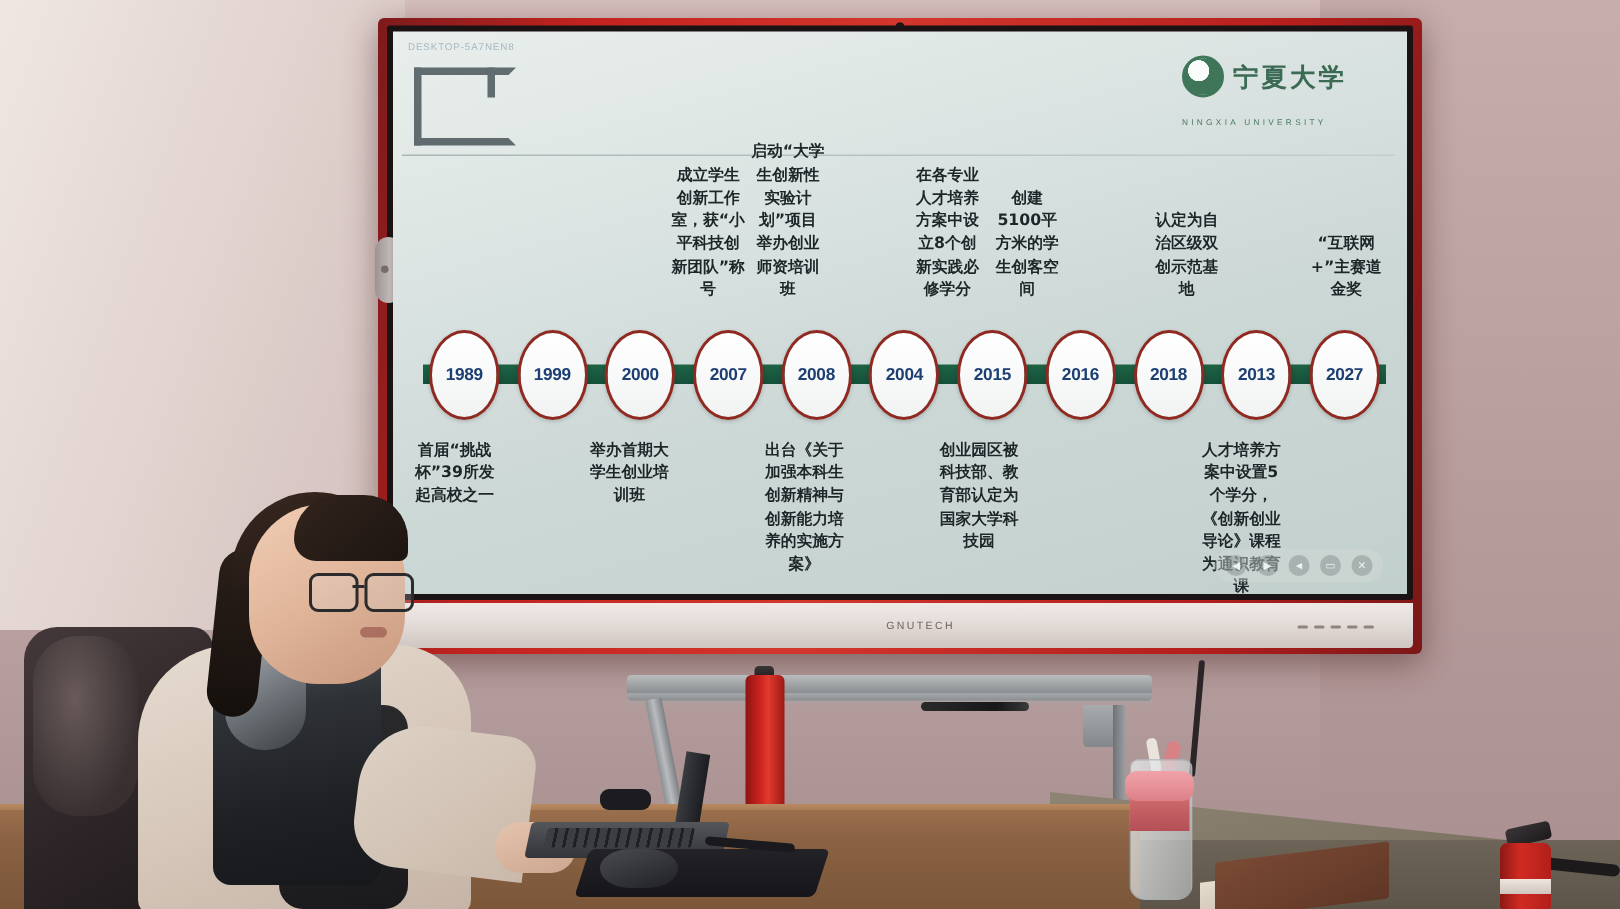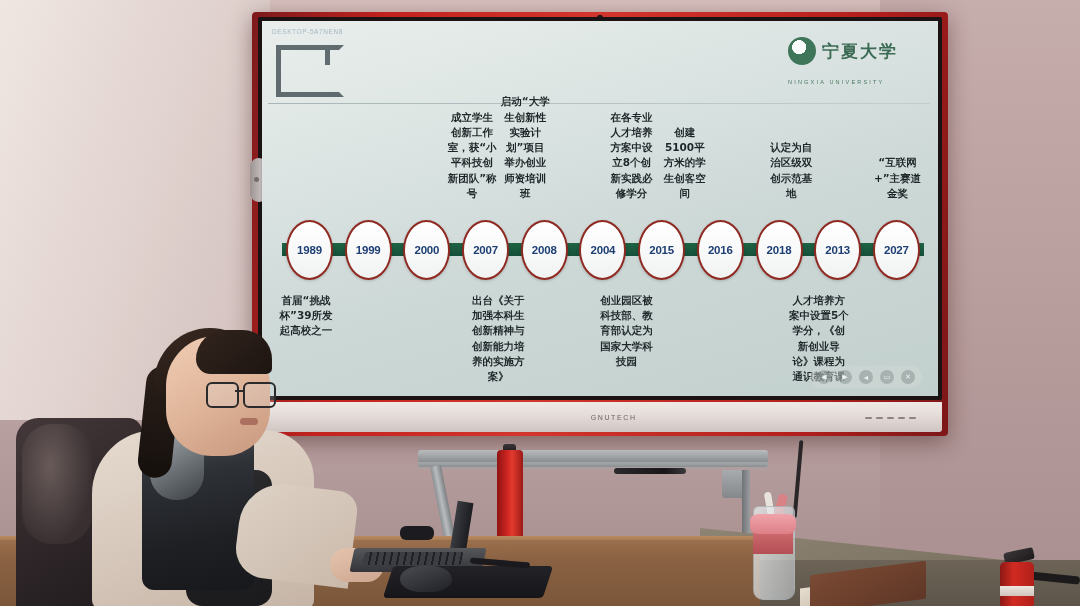--- a/index.html
+++ b/index.html
@@ -310,20 +310,23 @@
         </div>
 
         <div class="row-bot">
           <div class="cell">
               <div class="note">首届“挑战杯”39所发起高校之一</div>
             </div>
           <div class="cell">
               <div class="note"></div>
             </div>
           <div class="cell">
+              <div class="note">举办首期大学生创业培训班</div>
+            </div>
+          <div class="cell">
               <div class="note"></div>
             </div>
           <div class="cell">
               <div class="note">出台《关于加强本科生创新精神与创新能力培养的实施方案》</div>
             </div>
           <div class="cell">
               <div class="note"></div>
             </div>
           <div class="cell">
               <div class="note">创业园区被科技部、教育部认定为国家大学科技园</div>

